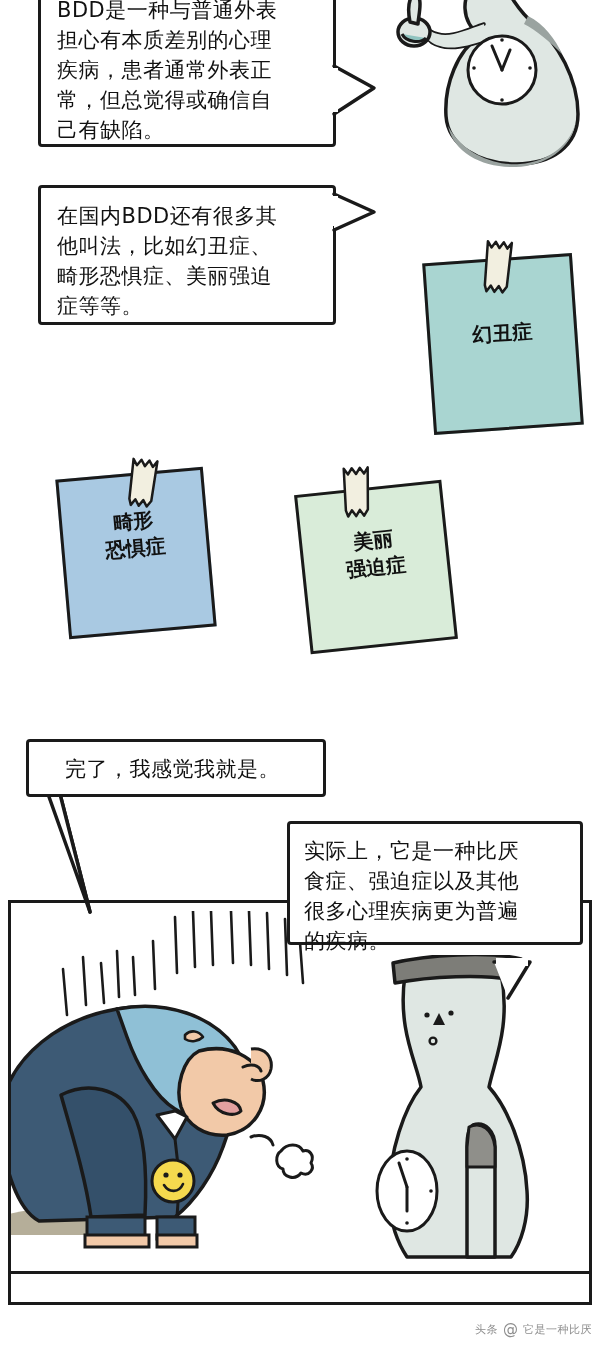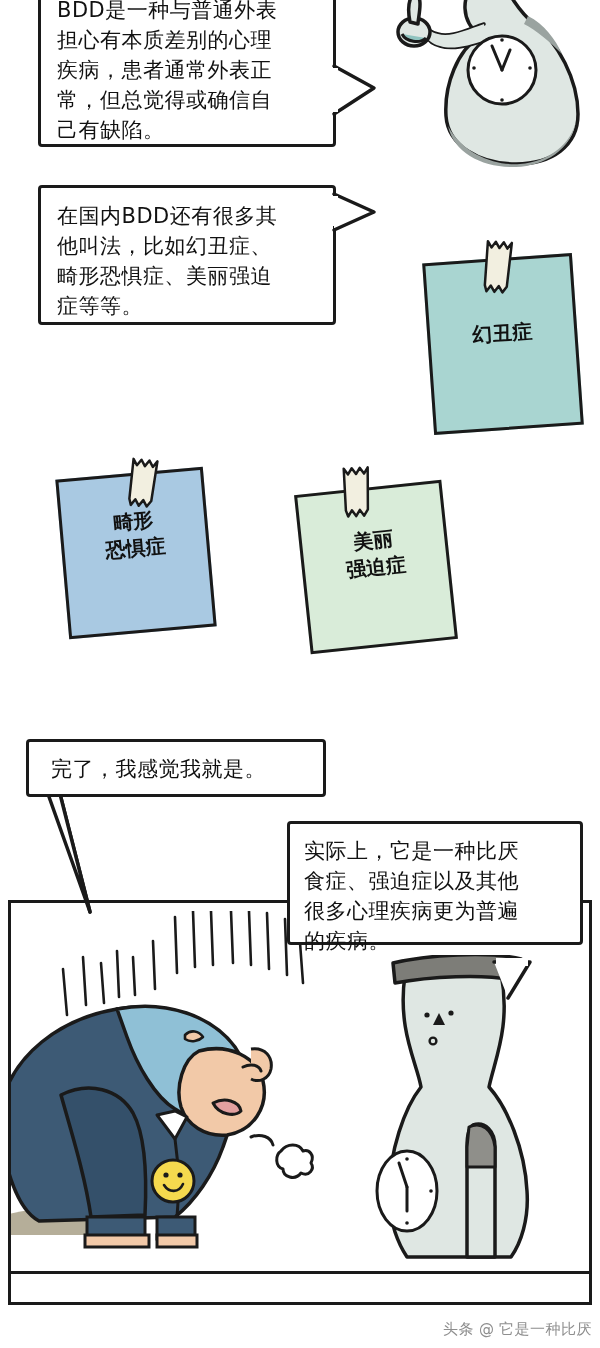--- a/index.html
+++ b/index.html
@@ -47,21 +47,21 @@
     top: 185px;
     width: 298px;
     height: 140px;
     padding: 13px 4px 8px 16px;
   }
   #bubble-3 {
     left: 26px;
     top: 739px;
     width: 300px;
     height: 58px;
-    padding: 12px 10px 8px 22px;
+    padding: 12px 10px 8px 36px;
   }
   #bubble-4 {
     left: 287px;
     top: 821px;
     width: 296px;
     height: 124px;
     padding: 12px 8px 8px 14px;
   }
   .tail {
     position: absolute;
@@ -118,21 +118,21 @@
     width: 160px;
     height: 26px;
     display: flex;
     align-items: center;
     justify-content: flex-end;
     gap: 5px;
     z-index: 40;
   }
   .wm-text {
     font-family: "DejaVu Sans", "Liberation Sans", sans-serif;
-    font-size: 15px;
+    font-size: 11px;
     color: #8e8e8e;
     letter-spacing: 0.5px;
     text-align: center;
   }
   .wm-at {
     font-family: "DejaVu Sans", "Liberation Sans", sans-serif;
     font-size: 15px;
     color: #8e8e8e;
   }
 </style>

